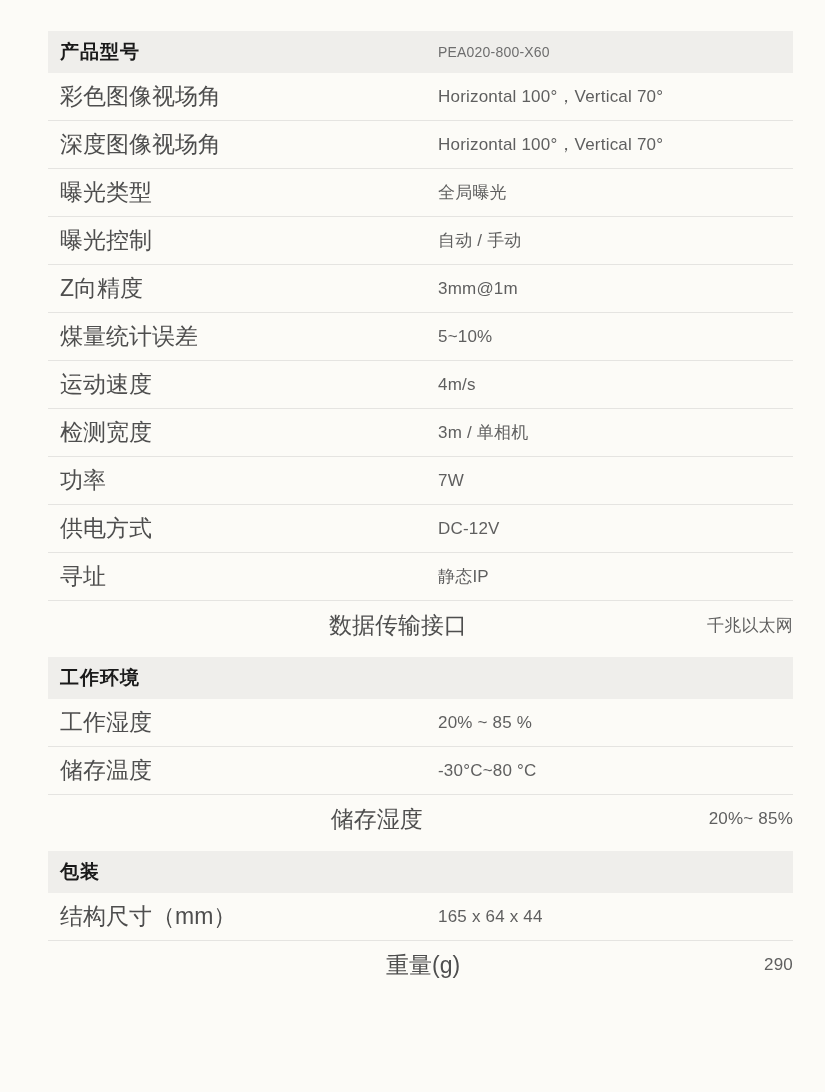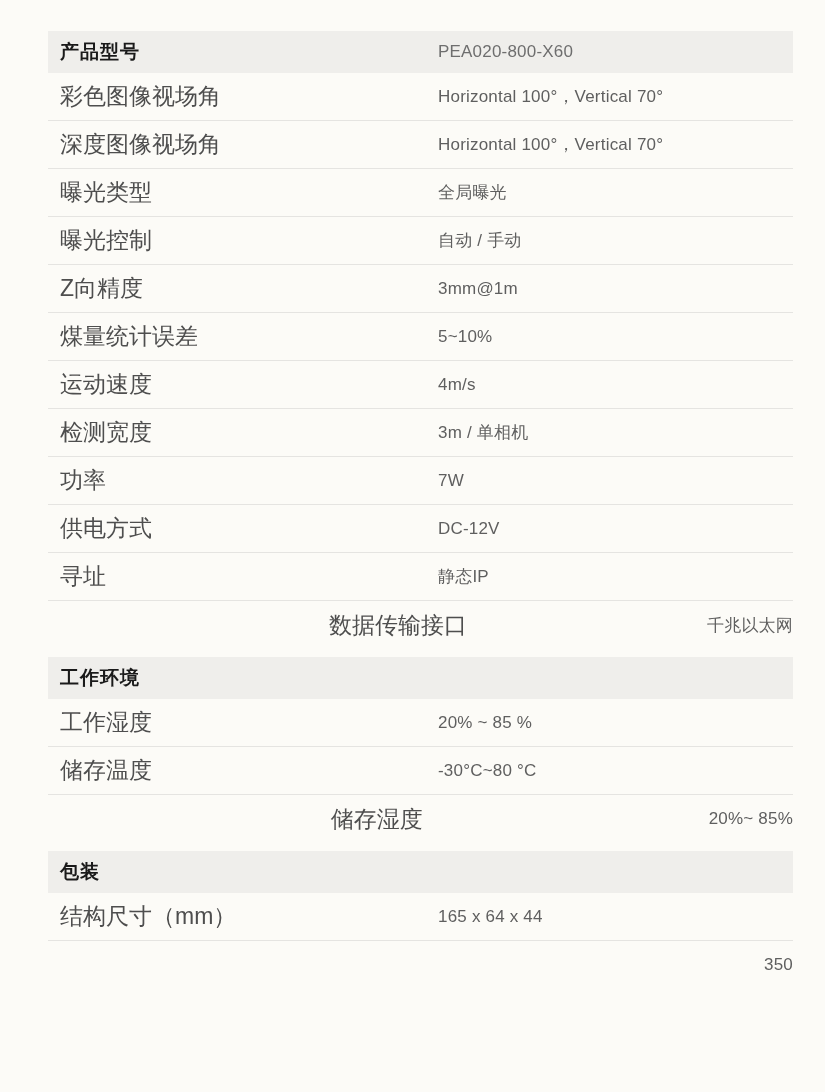--- a/index.html
+++ b/index.html
@@ -34,21 +34,21 @@
   .section-header.spaced{margin-top:8px;}
   .section-title{
     width:378px;
     flex:0 0 378px;
     font-size:19px;
     font-weight:bold;
     color:var(--title-color);
     letter-spacing:1px;
   }
   .section-value{
-    font-size:17px;
+    font-size:14px;
     color:var(--model-color);
     letter-spacing:0.2px;
   }
   .row{
     display:flex;
     align-items:center;
     height:48px;
     padding-left:12px;
     border-bottom:1px solid var(--divider);
   }
@@ -145,16 +145,17 @@
   <div class="section-header spaced">
     <div class="section-title">包装</div>
     <div class="section-value"></div>
   </div>
 
   <div class="row">
     <div class="cell-label">结构尺寸（mm）</div>
     <div class="cell-value">165 x 64 x 44</div>
   </div>
   <div class="row no-border">
-    <div class="cell-value">350</div>
+    <div class="cell-label">重量(g)</div>
+    <div class="cell-value">290</div>
   </div>
 
 </div>
 
 </body></html>

